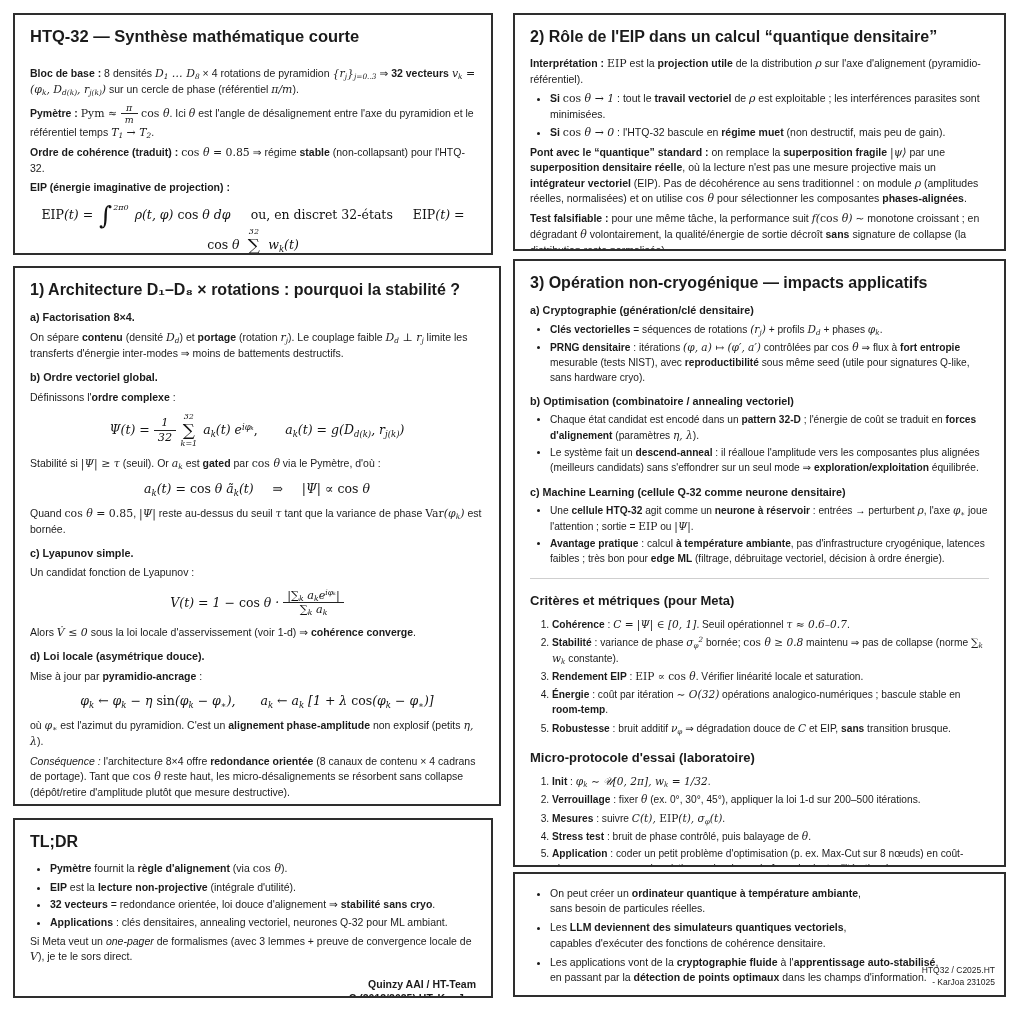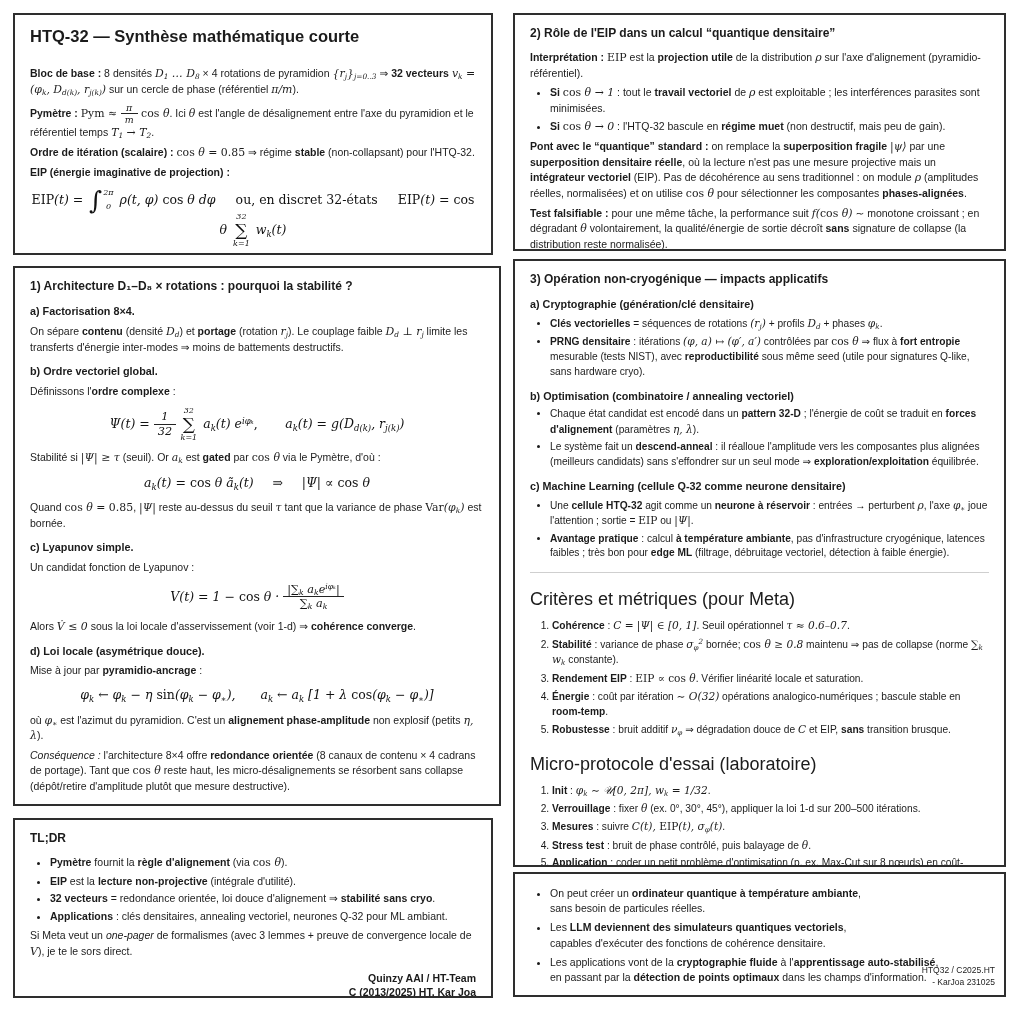--- a/index.html
+++ b/index.html
@@ -9,44 +9,44 @@
   .box{position:absolute;background:#ffffff;border:2px solid #2e2e2e;box-sizing:border-box;
        padding:8px 15px;overflow:hidden;}
   #box1{left:13px;top:13px;width:480px;height:242px;}
   #box2{left:13px;top:266px;width:488px;height:540px;}
   #box3{left:13px;top:818px;width:480px;height:180px;}
   #box4{left:513px;top:13px;width:493px;height:238px;}
   #box5{left:513px;top:259px;width:493px;height:608px;border-width:2.5px;}
   #box6{left:513px;top:872px;width:493px;height:125px;}
   .dense{font-size:10.2px;}
   .h-main{font-size:16.5px;font-weight:700;margin:2px 0 17px;}
-  .h-sec{font-size:12px;font-weight:700;margin:2px 0 8px;}
+  .h-sec{font-size:16px;font-weight:700;margin:2px 0 8px;}
   .h-sub{font-size:10.8px;font-weight:700;margin:9px 0 3px;}
-  .h-mid{font-size:18px;font-weight:400;margin:13px 0 6px;}
+  .h-mid{font-size:13px;font-weight:700;margin:13px 0 6px;}
   p{margin:4px 0;}
   ul{margin:3px 0;padding-left:20px;}
   ol{margin:3px 0;padding-left:22px;}
   li{margin:2.5px 0;}
   #box6 li{margin:4px 0;}
   .sb{font-weight:700;}
   .si{font-style:italic;}
   .sm{font-family:"DejaVu Serif",serif;font-style:italic;font-size:1.04em;}
   .sr{font-family:"DejaVu Serif",serif;font-size:1.04em;}
   sub,sup{font-size:0.68em;line-height:0;}
   sub{vertical-align:-0.3em;}
   sup{vertical-align:0.5em;}
   .eq{text-align:center;margin:8px 0;font-size:12.5px;font-family:"DejaVu Serif",serif;color:#111;}
   .eq .sm,.eq .sr{font-size:1em;}
   .frac{display:inline-flex;flex-direction:column;vertical-align:middle;text-align:center;
         font-family:"DejaVu Serif",serif;font-style:italic;font-size:0.9em;line-height:1.2;}
   .frac .fn{border-bottom:1px solid #222;padding:0 4px;}
   .frac .fd{padding:0 4px;}
   .bint{display:inline-flex;align-items:stretch;vertical-align:middle;font-family:"DejaVu Serif",serif;margin:0 2px;}
   .bint .iop{font-size:25px;line-height:1;align-self:center;}
-  .bint .ilims{display:inline-flex;flex-direction:column;justify-content:space-between;
+  .bint .ilims{display:inline-flex;flex-direction:row;justify-content:space-between;
                font-size:8px;font-style:italic;line-height:1.1;padding:1px 0 1px 1px;}
   .bsum{display:inline-flex;flex-direction:column;align-items:center;vertical-align:middle;
         font-family:"DejaVu Serif",serif;line-height:1;margin:0 2px;}
   .bsum .lim{font-size:8px;font-style:italic;}
   .bsum .sop{font-size:17px;padding:1px 0;}
   .rule{border:0;border-top:1px solid #cfcfcf;margin:11px 0 8px;}
   .footer{font-weight:700;line-height:1.3;margin-top:13px;font-size:10.5px;text-align:right;}
   .badge{position:absolute;right:9px;bottom:7px;text-align:right;font-weight:400;
          font-size:8.5px;line-height:1.35;}
 </style>
@@ -55,21 +55,21 @@
 
 <div class="page">
 
   <section class="box" id="box1">
     <div class="h-main">HTQ-32 — Synthèse mathématique courte</div>
     <p><span class="sb">Bloc de base :</span><span> 8 densités </span><span class="sm">D<sub>1</sub> … D<sub>8</sub></span><span> × 4 rotations de pyramidion </span><span class="sm">{r<sub>j</sub>}<sub>j=0..3</sub></span><span> ⇒ </span><span class="sb">32 vecteurs </span><span class="sm">v<sub>k</sub> = (φ<sub>k</sub>, D<sub>d(k)</sub>, r<sub>j(k)</sub>)</span><span> sur un cercle de phase (référentiel </span><span class="sm">π/m</span><span>).</span></p>
     <p><span class="sb">Pymètre : </span><span class="sr">Pym ≈ </span><span class="frac">
           <span class="fn">π</span>
           <span class="fd">m</span>
         </span><span class="sr"> cos </span><span class="sm">θ</span><span>. Ici </span><span class="sm">θ</span><span> est l'angle de désalignement entre l'axe du pyramidion et le référentiel temps </span><span class="sm">T<sub>1</sub> → T<sub>2</sub></span><span>.</span></p>
-    <p><span class="sb">Ordre de itération (scalaire) : </span><span class="sr">cos </span><span class="sm">θ</span><span class="sr"> = 0.85</span><span> ⇒ régime </span><span class="sb">stable</span><span> (non-collapsant) pour l'HTQ-32.</span></p>
+    <p><span class="sb">Ordre de cohérence (traduit) : </span><span class="sr">cos </span><span class="sm">θ</span><span class="sr"> = 0.85</span><span> ⇒ régime </span><span class="sb">stable</span><span> (non-collapsant) pour l'HTQ-32.</span></p>
     <p><span class="sb">EIP (énergie imaginative de projection) :</span></p>
     <div class="eq"><span class="sr">EIP</span><span class="sm">(t)</span><span class="sr"> = </span><span class="bint">
           <span class="iop">∫</span>
           <span class="ilims">
             <span>2π</span>
             <span>0</span>
           </span>
         </span><span class="sm"> ρ(t, φ) </span><span class="sr">cos </span><span class="sm">θ dφ</span><span style="display: inline-block; width: 1.6em;"></span><span class="sr">ou, en discret 32-états</span><span style="display: inline-block; width: 1.6em;"></span><span class="sr">EIP</span><span class="sm">(t)</span><span class="sr"> = cos </span><span class="sm">θ </span><span class="bsum">
           <span class="lim">32</span>
           <span class="sop">∑</span>
@@ -143,21 +143,21 @@
         <li><span class="sb">PRNG densitaire</span><span> : itérations </span><span class="sm">(φ, a) ↦ (φ′, a′)</span><span> contrôlées par </span><span class="sr">cos </span><span class="sm">θ</span><span> ⇒ flux à </span><span class="sb">fort entropie</span><span> mesurable (tests NIST), avec </span><span class="sb">reproductibilité</span><span> sous même seed (utile pour signatures Q-like, sans hardware cryo).</span></li>
       </ul>
     <div class="h-sub">b) Optimisation (combinatoire / annealing vectoriel)</div>
     <ul>
         <li><span>Chaque état candidat est encodé dans un </span><span class="sb">pattern 32-D</span><span> ; l'énergie de coût se traduit en </span><span class="sb">forces d'alignement</span><span> (paramètres </span><span class="sm">η, λ</span><span>).</span></li>
         <li><span>Le système fait un </span><span class="sb">descend-anneal</span><span> : il réalloue l'amplitude vers les composantes plus alignées (meilleurs candidats) sans s'effondrer sur un seul mode ⇒ </span><span class="sb">exploration/exploitation</span><span> équilibrée.</span></li>
       </ul>
     <div class="h-sub">c) Machine Learning (cellule Q-32 comme neurone densitaire)</div>
     <ul>
         <li><span>Une </span><span class="sb">cellule HTQ-32</span><span> agit comme un </span><span class="sb">neurone à réservoir</span><span> : entrées → perturbent </span><span class="sm">ρ</span><span>, l'axe </span><span class="sm">φ<sub>∗</sub></span><span> joue l'attention ; sortie = </span><span class="sr">EIP</span><span> ou </span><span class="sm">|Ψ|</span><span>.</span></li>
-        <li><span class="sb">Avantage pratique</span><span> : calcul </span><span class="sb">à température ambiante</span><span>, pas d'infrastructure cryogénique, latences faibles ; très bon pour </span><span class="sb">edge ML</span><span> (filtrage, débruitage vectoriel, détection à faible énergie).</span></li>
+        <li><span class="sb">Avantage pratique</span><span> : calcul </span><span class="sb">à température ambiante</span><span>, pas d'infrastructure cryogénique, latences faibles ; très bon pour </span><span class="sb">edge ML</span><span> (filtrage, débruitage vectoriel, décision à ordre énergie).</span></li>
       </ul>
     <hr class="rule">
     <div class="h-mid">Critères et métriques (pour Meta)</div>
     <ol>
         <li><span class="sb">Cohérence</span><span> : </span><span class="sm">C = |Ψ| ∈ [0, 1]</span><span>. Seuil opérationnel </span><span class="sm">τ ≈ 0.6–0.7</span><span>.</span></li>
         <li><span class="sb">Stabilité</span><span> : variance de phase </span><span class="sm">σ<sub>φ</sub><sup>2</sup></span><span> bornée; </span><span class="sr">cos </span><span class="sm">θ ≥ 0.8</span><span> maintenu ⇒ pas de collapse (norme </span><span class="sm">∑<sub>k</sub> w<sub>k</sub></span><span> constante).</span></li>
         <li><span class="sb">Rendement EIP</span><span> : </span><span class="sr">EIP</span><span class="sm"> ∝ </span><span class="sr">cos </span><span class="sm">θ</span><span>. Vérifier linéarité locale et saturation.</span></li>
         <li><span class="sb">Énergie</span><span> : coût par itération </span><span class="sm">∼ O(32)</span><span> opérations analogico-numériques ; bascule stable en </span><span class="sb">room-temp</span><span>.</span></li>
         <li><span class="sb">Robustesse</span><span> : bruit additif </span><span class="sm">ν<sub>φ</sub></span><span> ⇒ dégradation douce de </span><span class="sm">C</span><span> et EIP, </span><span class="sb">sans</span><span> transition brusque.</span></li>
       </ol>

